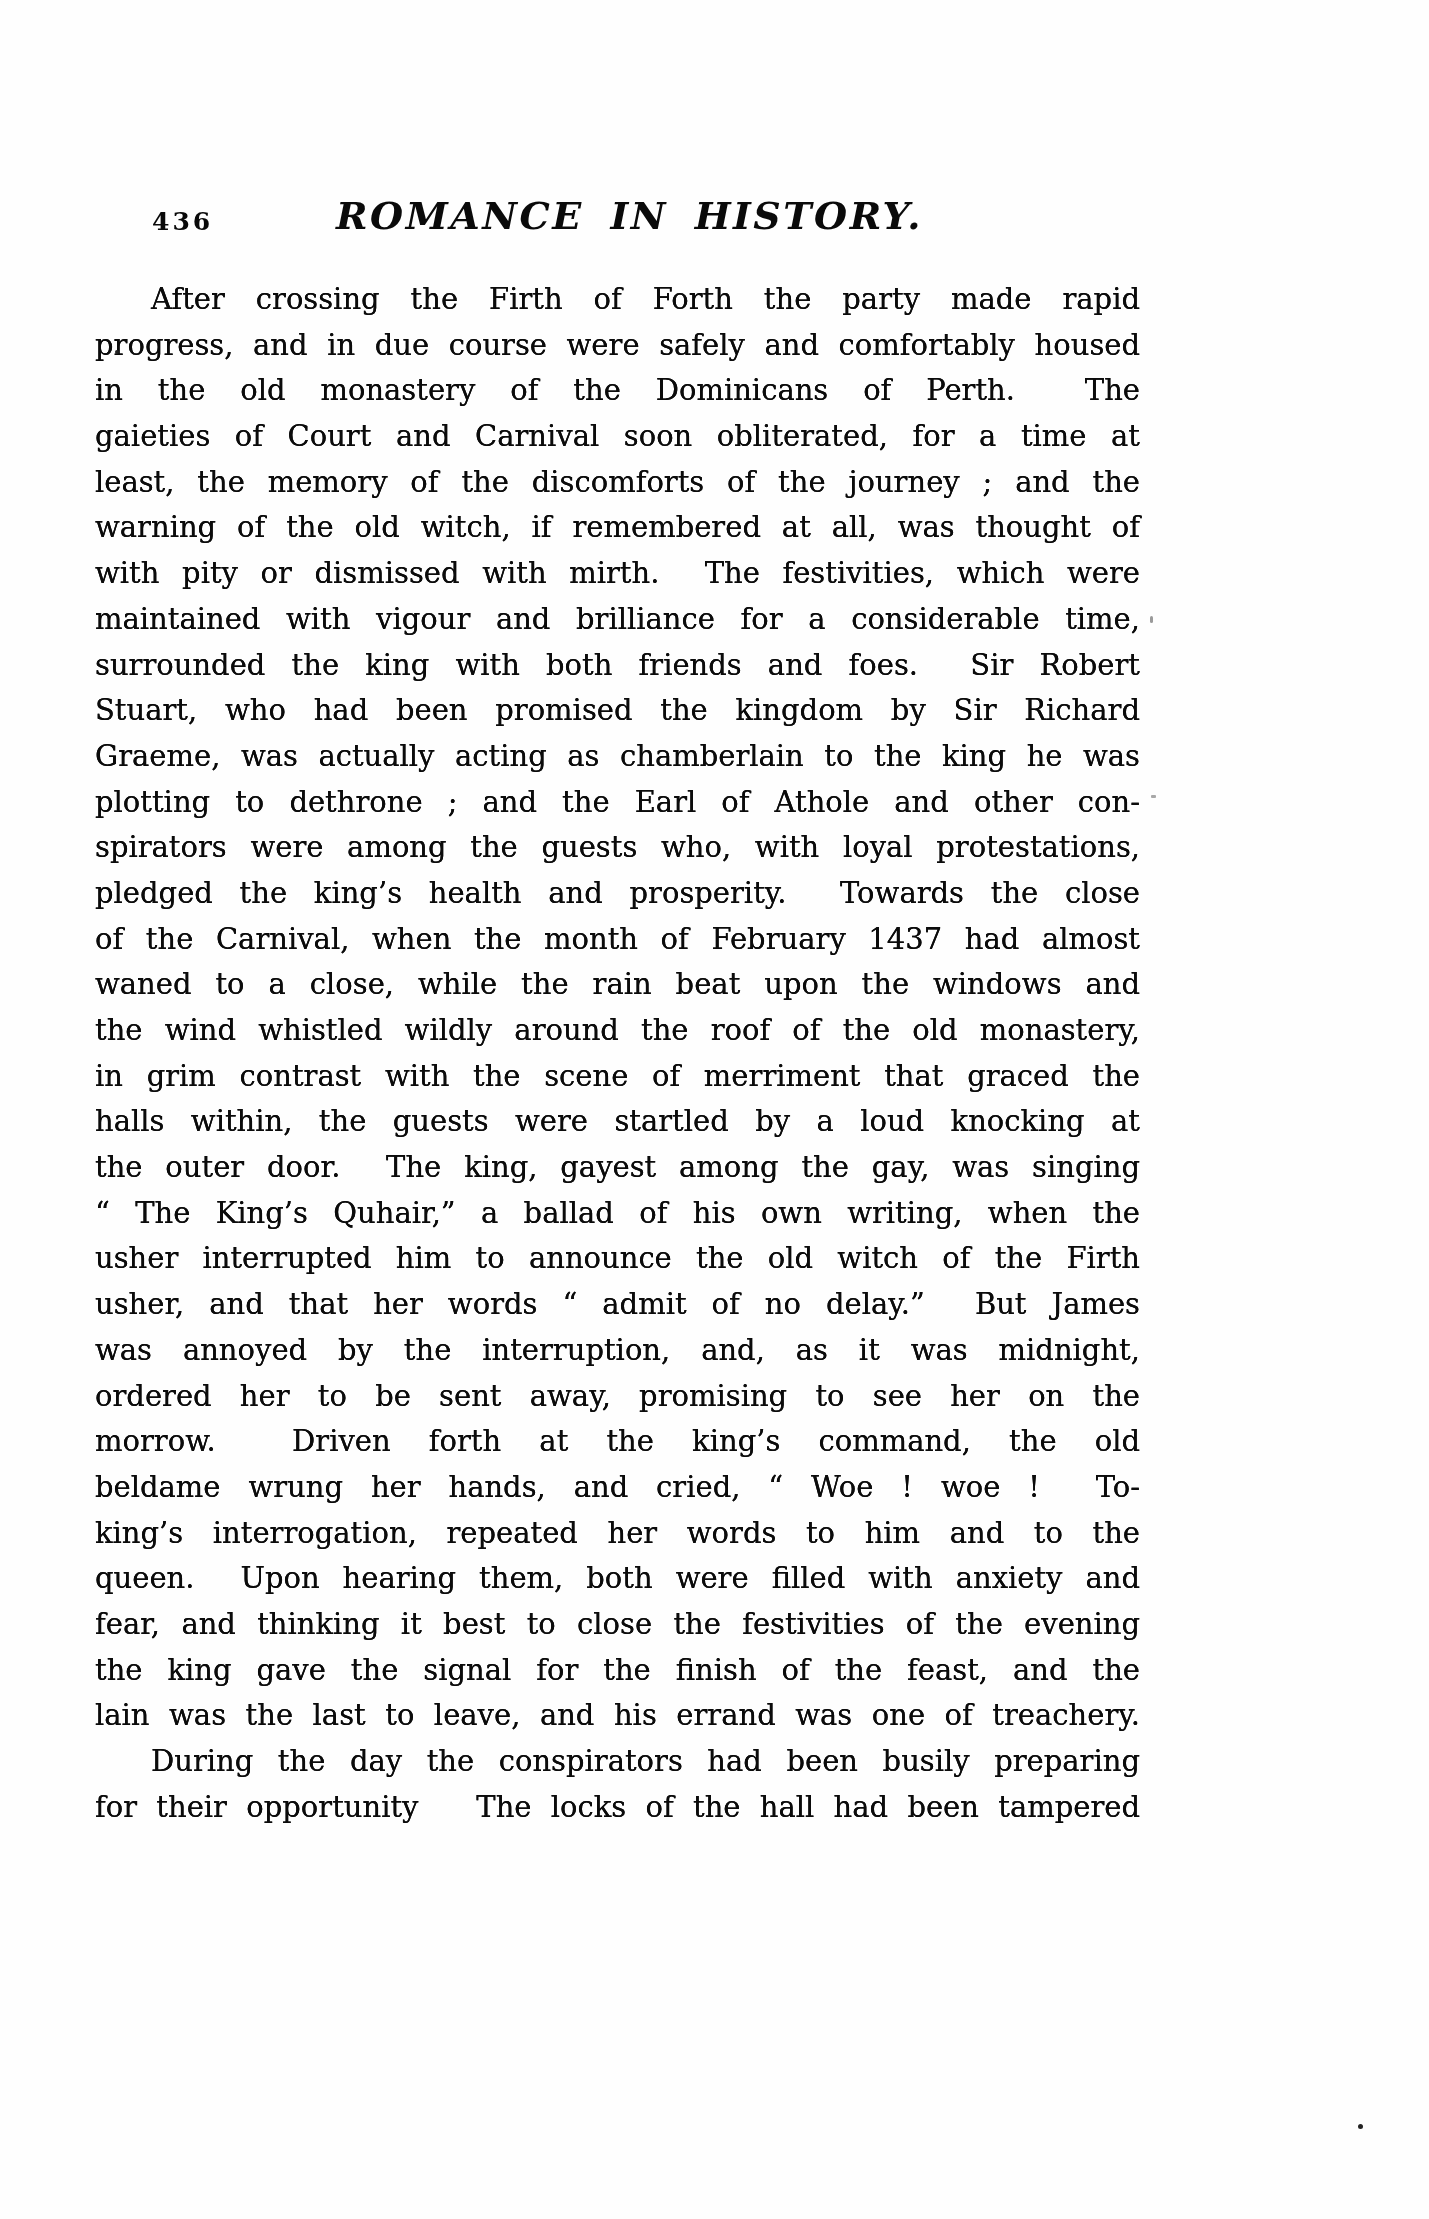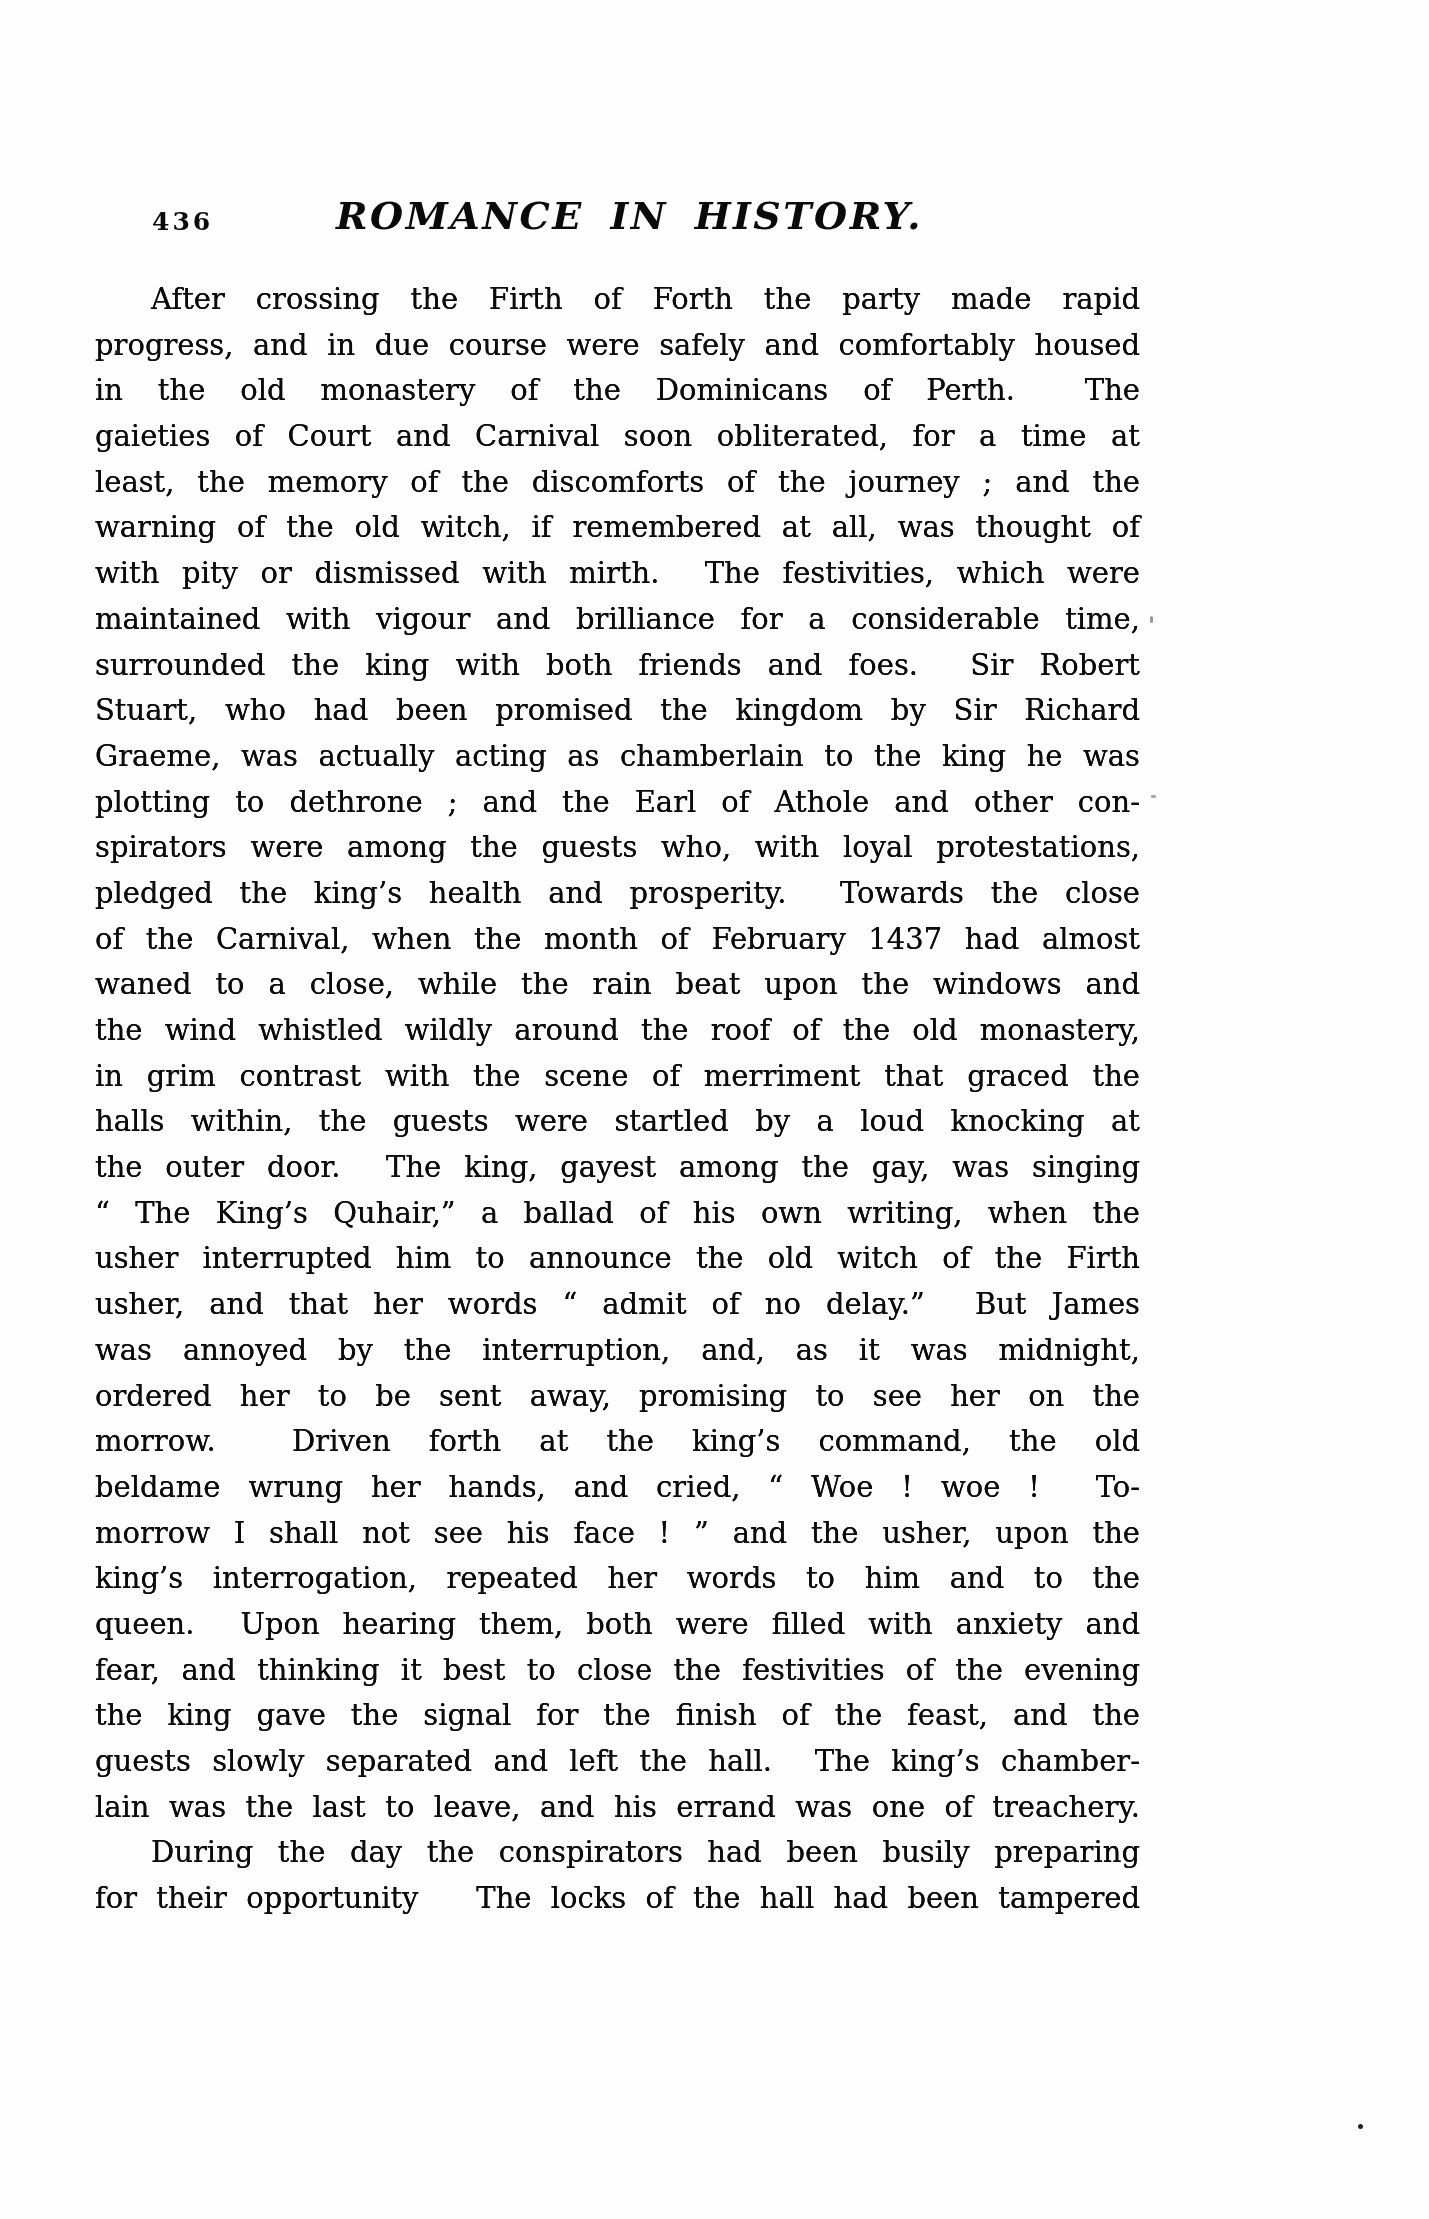--- a/index.html
+++ b/index.html
@@ -95,26 +95,24 @@
       <div class="line">in grim contrast with the scene of merriment that graced the</div>
       <div class="line">halls within, the guests were startled by a loud knocking at</div>
       <div class="line">the outer door.&nbsp; The king, gayest among the gay, was singing</div>
       <div class="line">“ The King’s Quhair,” a ballad of his own writing, when the</div>
       <div class="line">usher interrupted him to announce the old witch of the Firth</div>
       <div class="line">usher, and that her words “ admit of no delay.”&nbsp; But James</div>
       <div class="line">was annoyed by the interruption, and, as it was midnight,</div>
       <div class="line">ordered her to be sent away, promising to see her on the</div>
       <div class="line">morrow.&nbsp; Driven forth at the king’s command, the old</div>
       <div class="line">beldame wrung her hands, and cried, “ Woe !  woe !&nbsp; To-</div>
-      <div class="line">morrow I shall not see his face ! ” and the usher, upon the</div>
       <div class="line">king’s interrogation, repeated her words to him and to the</div>
       <div class="line">queen.&nbsp; Upon hearing them, both were filled with anxiety and</div>
       <div class="line">fear, and thinking it best to close the festivities of the evening</div>
       <div class="line">the king gave the signal for the finish of the feast, and the</div>
-      <div class="line">guests slowly separated and left the hall.&nbsp; The king’s chamber-</div>
       <div class="line">lain was the last to leave, and his errand was one of treachery.</div>
       <div class="line indent">During the day the conspirators had been busily preparing</div>
       <div class="line">for their opportunity &nbsp; The locks of the hall had been tampered</div>
     </div>
 
   <div class="speck s1"></div>
   <div class="speck s2"></div>
   <div class="speck s3"></div>
   <div class="speck s4"></div>
 </div>

